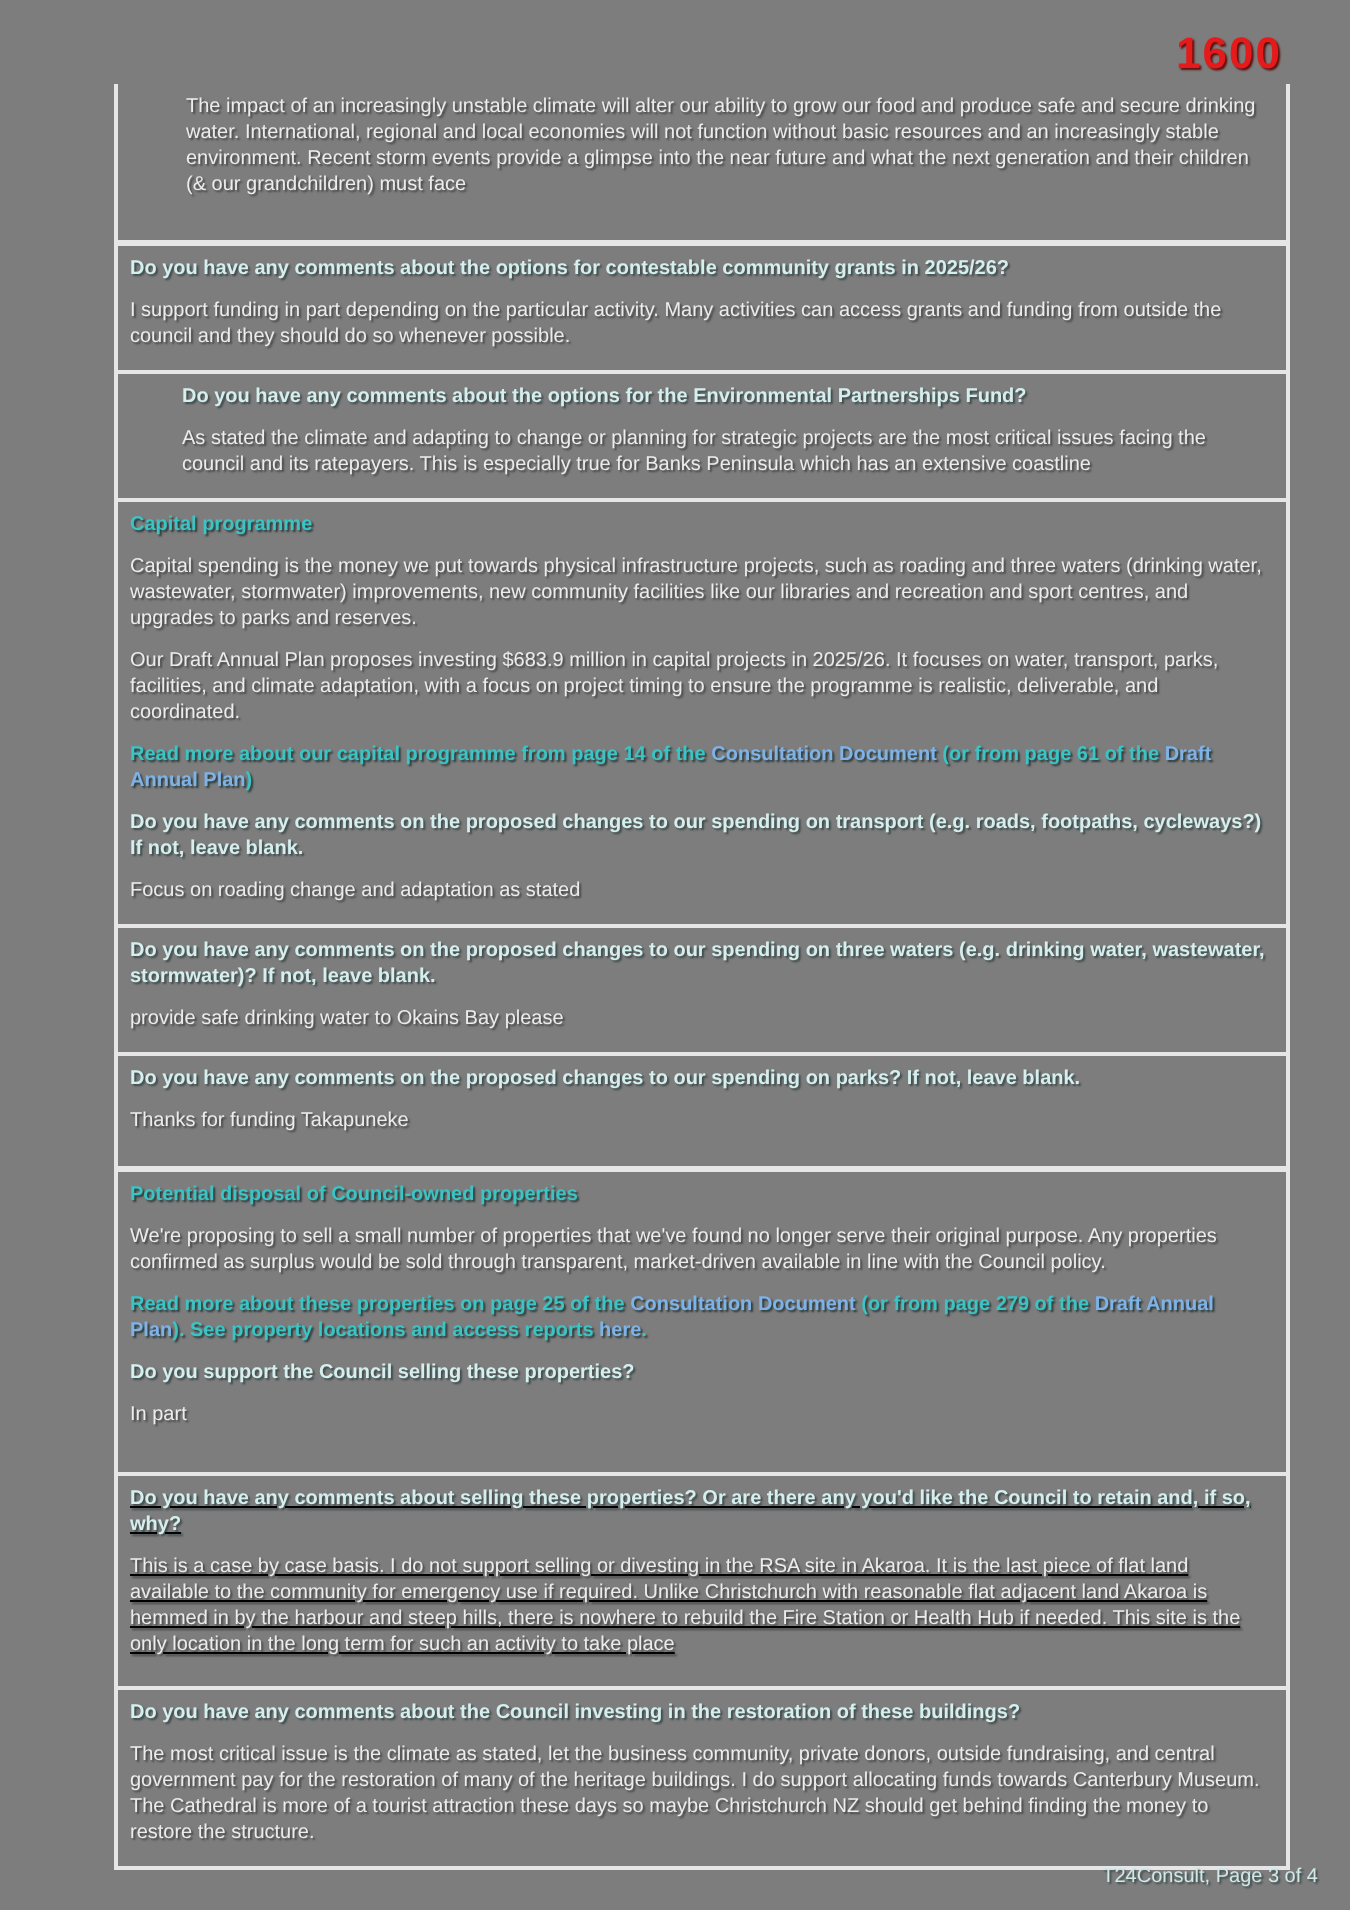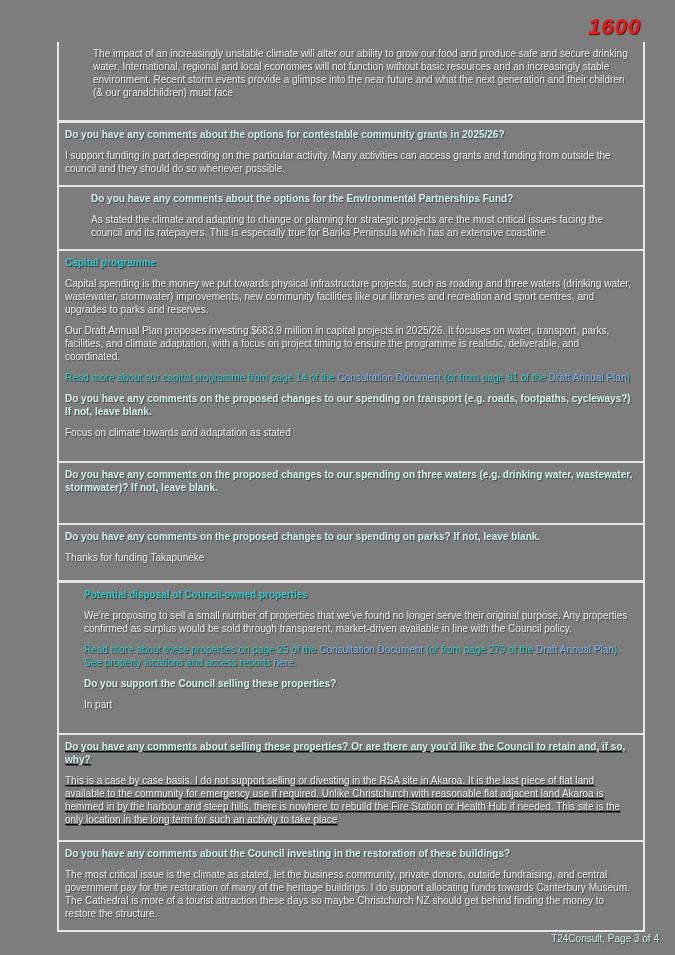--- a/index.html
+++ b/index.html
@@ -4,47 +4,47 @@
 <style>
   html,body{margin:0;padding:0;}
   body{
     width:675px;height:955px;position:relative;overflow:hidden;
     background:#7d7d7d;
     font-family:"Liberation Sans", sans-serif;
   }
   .stamp{
     position:absolute;top:14px;right:34px;
     font-size:22px;font-weight:bold;color:#e51a1a;
-    letter-spacing:1px;text-shadow:1px 1px 1px #5e0f0f;font-style:italic;
+    letter-spacing:1px;text-shadow:1px 1px 1px #5e0f0f;
   }
   .doc{
     position:absolute;left:57px;top:42px;width:584px;
     border-left:2px solid #e6e6e6;border-right:2px solid #e6e6e6;
     box-sizing:content-box;
   }
   .row{padding:5px 10px 2px 6px;box-sizing:border-box;}
   .row p{margin:0 0 8px;font-size:10px;line-height:13px;}
   .sep{height:2px;background:#e6e6e6;}
   .sep.thick{height:3px;}
   .body-text{color:#ececec;text-shadow:1px 1px 1px #454545;}
   .question{color:#d5eeee;font-weight:700;text-shadow:1px 1px 1px #3f4a4a;}
   .heading{color:#3cc3c3;font-weight:700;text-shadow:1px 1px 1px #2c3b3b;}
-  .readmore{color:#3cc3c3;font-weight:400;text-shadow:1px 1px 1px #2c3b3b;}
+  .readmore{color:#3cc3c3;font-weight:700;text-shadow:1px 1px 1px #2c3b3b;}
   .readmore .link{color:#7fb2e6;cursor:pointer;}
   .footer{
     position:absolute;bottom:11px;right:16px;
     font-size:10px;color:#cfe9e9;text-shadow:1px 1px 1px #3f4a4a;
   }
   .mh-intro{min-height:78px;padding-left:34px;}
   .mh-qa1{min-height:44px;}
   .mh-qa2{min-height:58px;padding-left:32px;}
   .mh-capital{min-height:210px;border-radius:11px;}
   .mh-qa4{min-height:60px;}
   .mh-qa5{min-height:55px;}
-  .mh-props{min-height:150px;margin-left:19px;}
+  .mh-props{min-height:150px;}
   .mh-qa7{min-height:105px;text-decoration:underline;}
   .mh-qa8{min-height:80px;}
 </style>
 </head>
 <body>
 
 <div class="stamp">1600</div>
 
 <div class="doc">
 
@@ -64,26 +64,27 @@
     <p class="body-text">As stated the climate and adapting to change or planning for strategic projects are the most critical issues facing the council and its ratepayers. This is especially true for Banks Peninsula which has an extensive coastline</p>
   </section>
   <div class="sep"></div>
 
   <section class="row mh-capital">
     <p class="heading">Capital programme</p>
     <p class="body-text">Capital spending is the money we put towards physical infrastructure projects, such as roading and three waters (drinking water, wastewater, stormwater) improvements, new community facilities like our libraries and recreation and sport centres, and upgrades to parks and reserves.</p>
     <p class="body-text">Our Draft Annual Plan proposes investing $683.9 million in capital projects in 2025/26. It focuses on water, transport, parks, facilities, and climate adaptation, with a focus on project timing to ensure the programme is realistic, deliverable, and coordinated.</p>
     <p class="readmore"><span>Read more about our capital programme from page 14 of the </span><span class="link">Consultation Document</span><span> (or from page 61 of the </span><span class="link">Draft Annual Plan</span><span>)</span></p>
     <p class="question">Do you have any comments on the proposed changes to our spending on transport (e.g. roads, footpaths, cycleways?) If not, leave blank.</p>
-    <p class="body-text">Focus on climate towards and adaptation as stated</p>
+    <p class="body-text">Focus on roading change and adaptation as stated</p>
   </section>
   <div class="sep"></div>
 
   <section class="row mh-qa4">
     <p class="question">Do you have any comments on the proposed changes to our spending on three waters (e.g. drinking water, wastewater, stormwater)? If not, leave blank.</p>
+    <p class="body-text">provide safe drinking water to Okains Bay please</p>
   </section>
   <div class="sep"></div>
 
   <section class="row mh-qa5">
     <p class="question">Do you have any comments on the proposed changes to our spending on parks? If not, leave blank.</p>
     <p class="body-text">Thanks for funding Takapuneke</p>
   </section>
   <div class="sep thick"></div>
 
   <section class="row mh-props">

